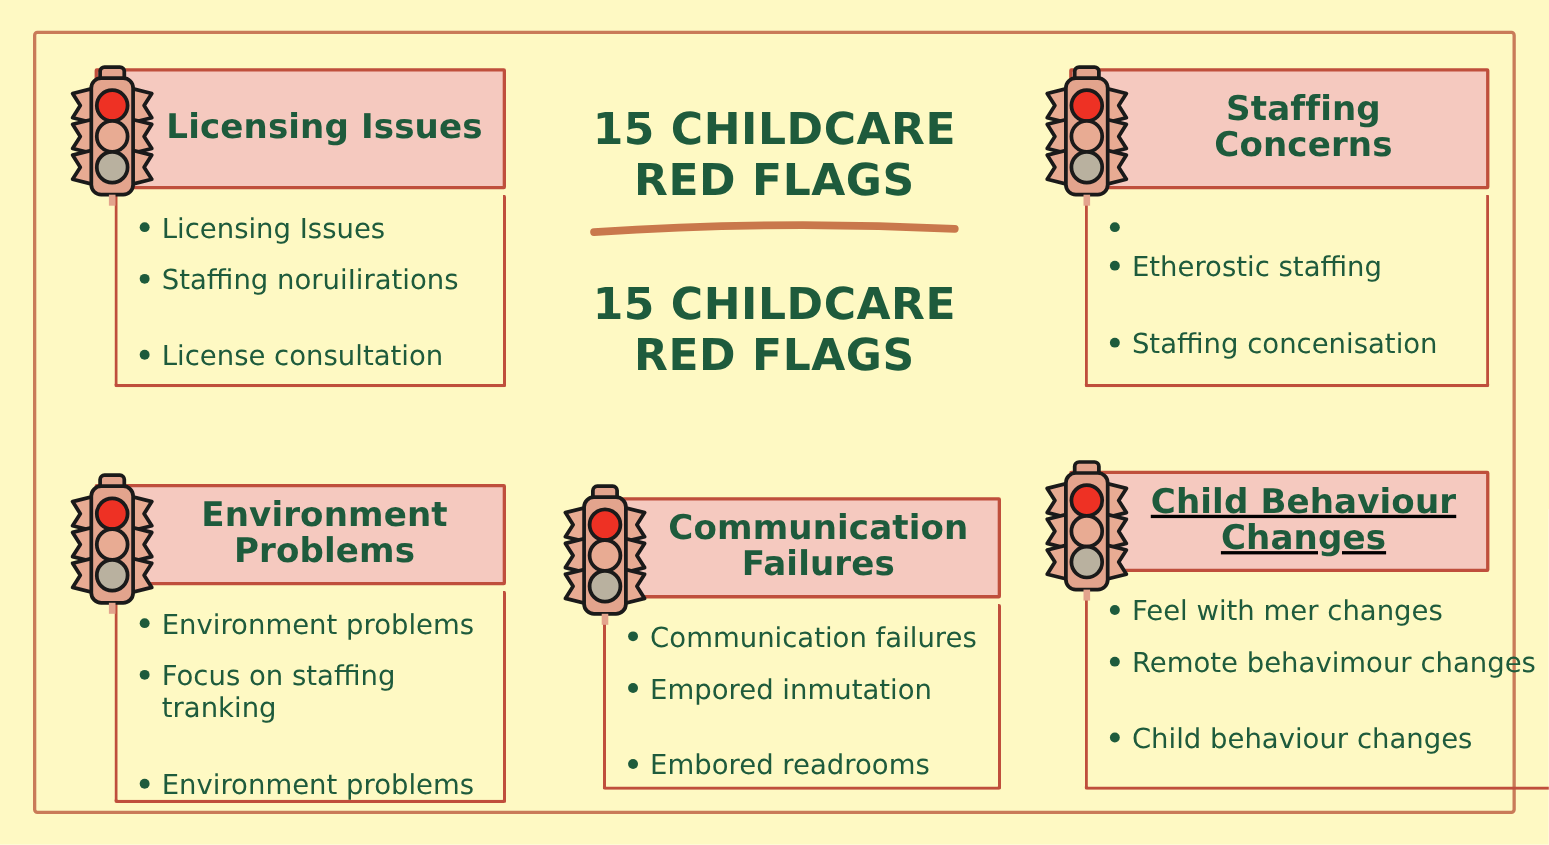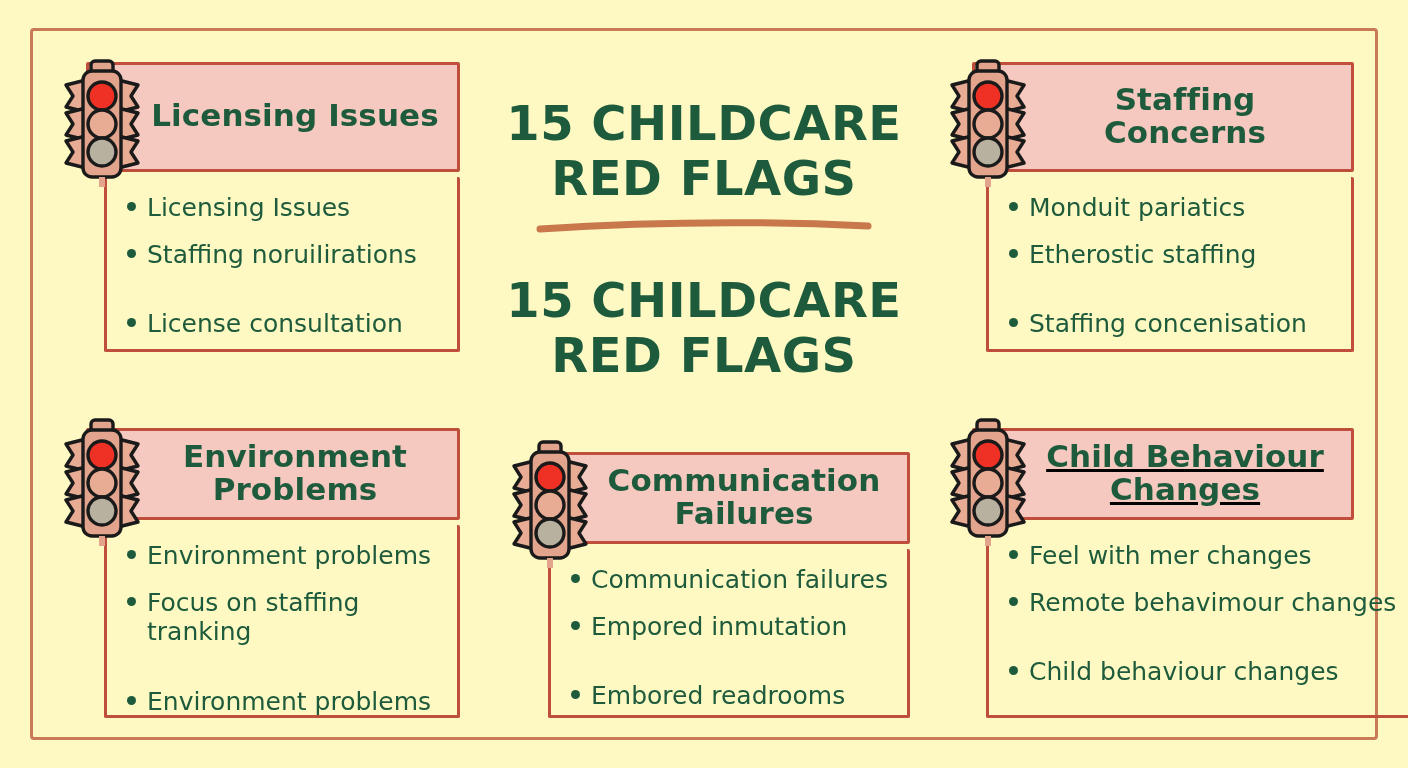--- a/index.html
+++ b/index.html
@@ -103,21 +103,21 @@
     z-index: 4;
   }
 
   
   .center-block {
     position: absolute;
     text-align: center;
     color: #1e5b3c;
   }
   .big-title {
-    font-size: 48px;
+    font-size: 40px;
     line-height: 1.14;
     font-weight: 700;
     letter-spacing: .5px;
     white-space: pre-line;
   }
   .title-underline {
     margin: 14px auto 0;
     display: block;
   }
   .title-gap { height: 40px; }
@@ -172,21 +172,20 @@
   <div class="card" style="left:972px; top:62px; width:382px; height:290px;">
 
     <div class="card-header" style="width:382px; height:110px;">
       <div class="shade"></div>
       <div class="header-title">Staffing Concerns</div>
     </div>
 
     <div class="card-list" style="left:14px; top:115px; width:368px; height:175px;">
       <div class="bullet-row">
         <span class="bullet-dot"></span>
-        <span>Monduit pariatics</span>
       </div>
       <div class="bullet-row">
         <span class="bullet-dot"></span>
         <span>Etherostic staffing</span>
       </div>
       <div class="bullet-row">
         <span class="bullet-dot"></span>
         <span>Staffing concenisation</span>
       </div>
     </div>
@@ -213,21 +212,21 @@
     <div class="big-title">15 CHILDCARE
 RED FLAGS</div>
     <svg class="title-underline" width="336" height="14" viewBox="0 0 336 14">
       <path d="M4 10 Q168 -1 332 7" stroke="#c9784c" stroke-width="7" fill="none" stroke-linecap="round"></path>
     </svg>
     <div class="title-gap"></div>
     <div class="big-title">15 CHILDCARE
 RED FLAGS</div>
   </div>
 
-  <div class="card" style="left:86px; top:428px; width:374px; height:290px;">
+  <div class="card" style="left:86px; top:440px; width:374px; height:290px;">
 
     <div class="card-header" style="width:374px; height:92px;">
       <div class="shade"></div>
       <div class="header-title">Environment
 Problems</div>
     </div>
 
     <div class="card-list" style="left:18px; top:97px; width:356px; height:193px;">
       <div class="bullet-row">
         <span class="bullet-dot"></span>

